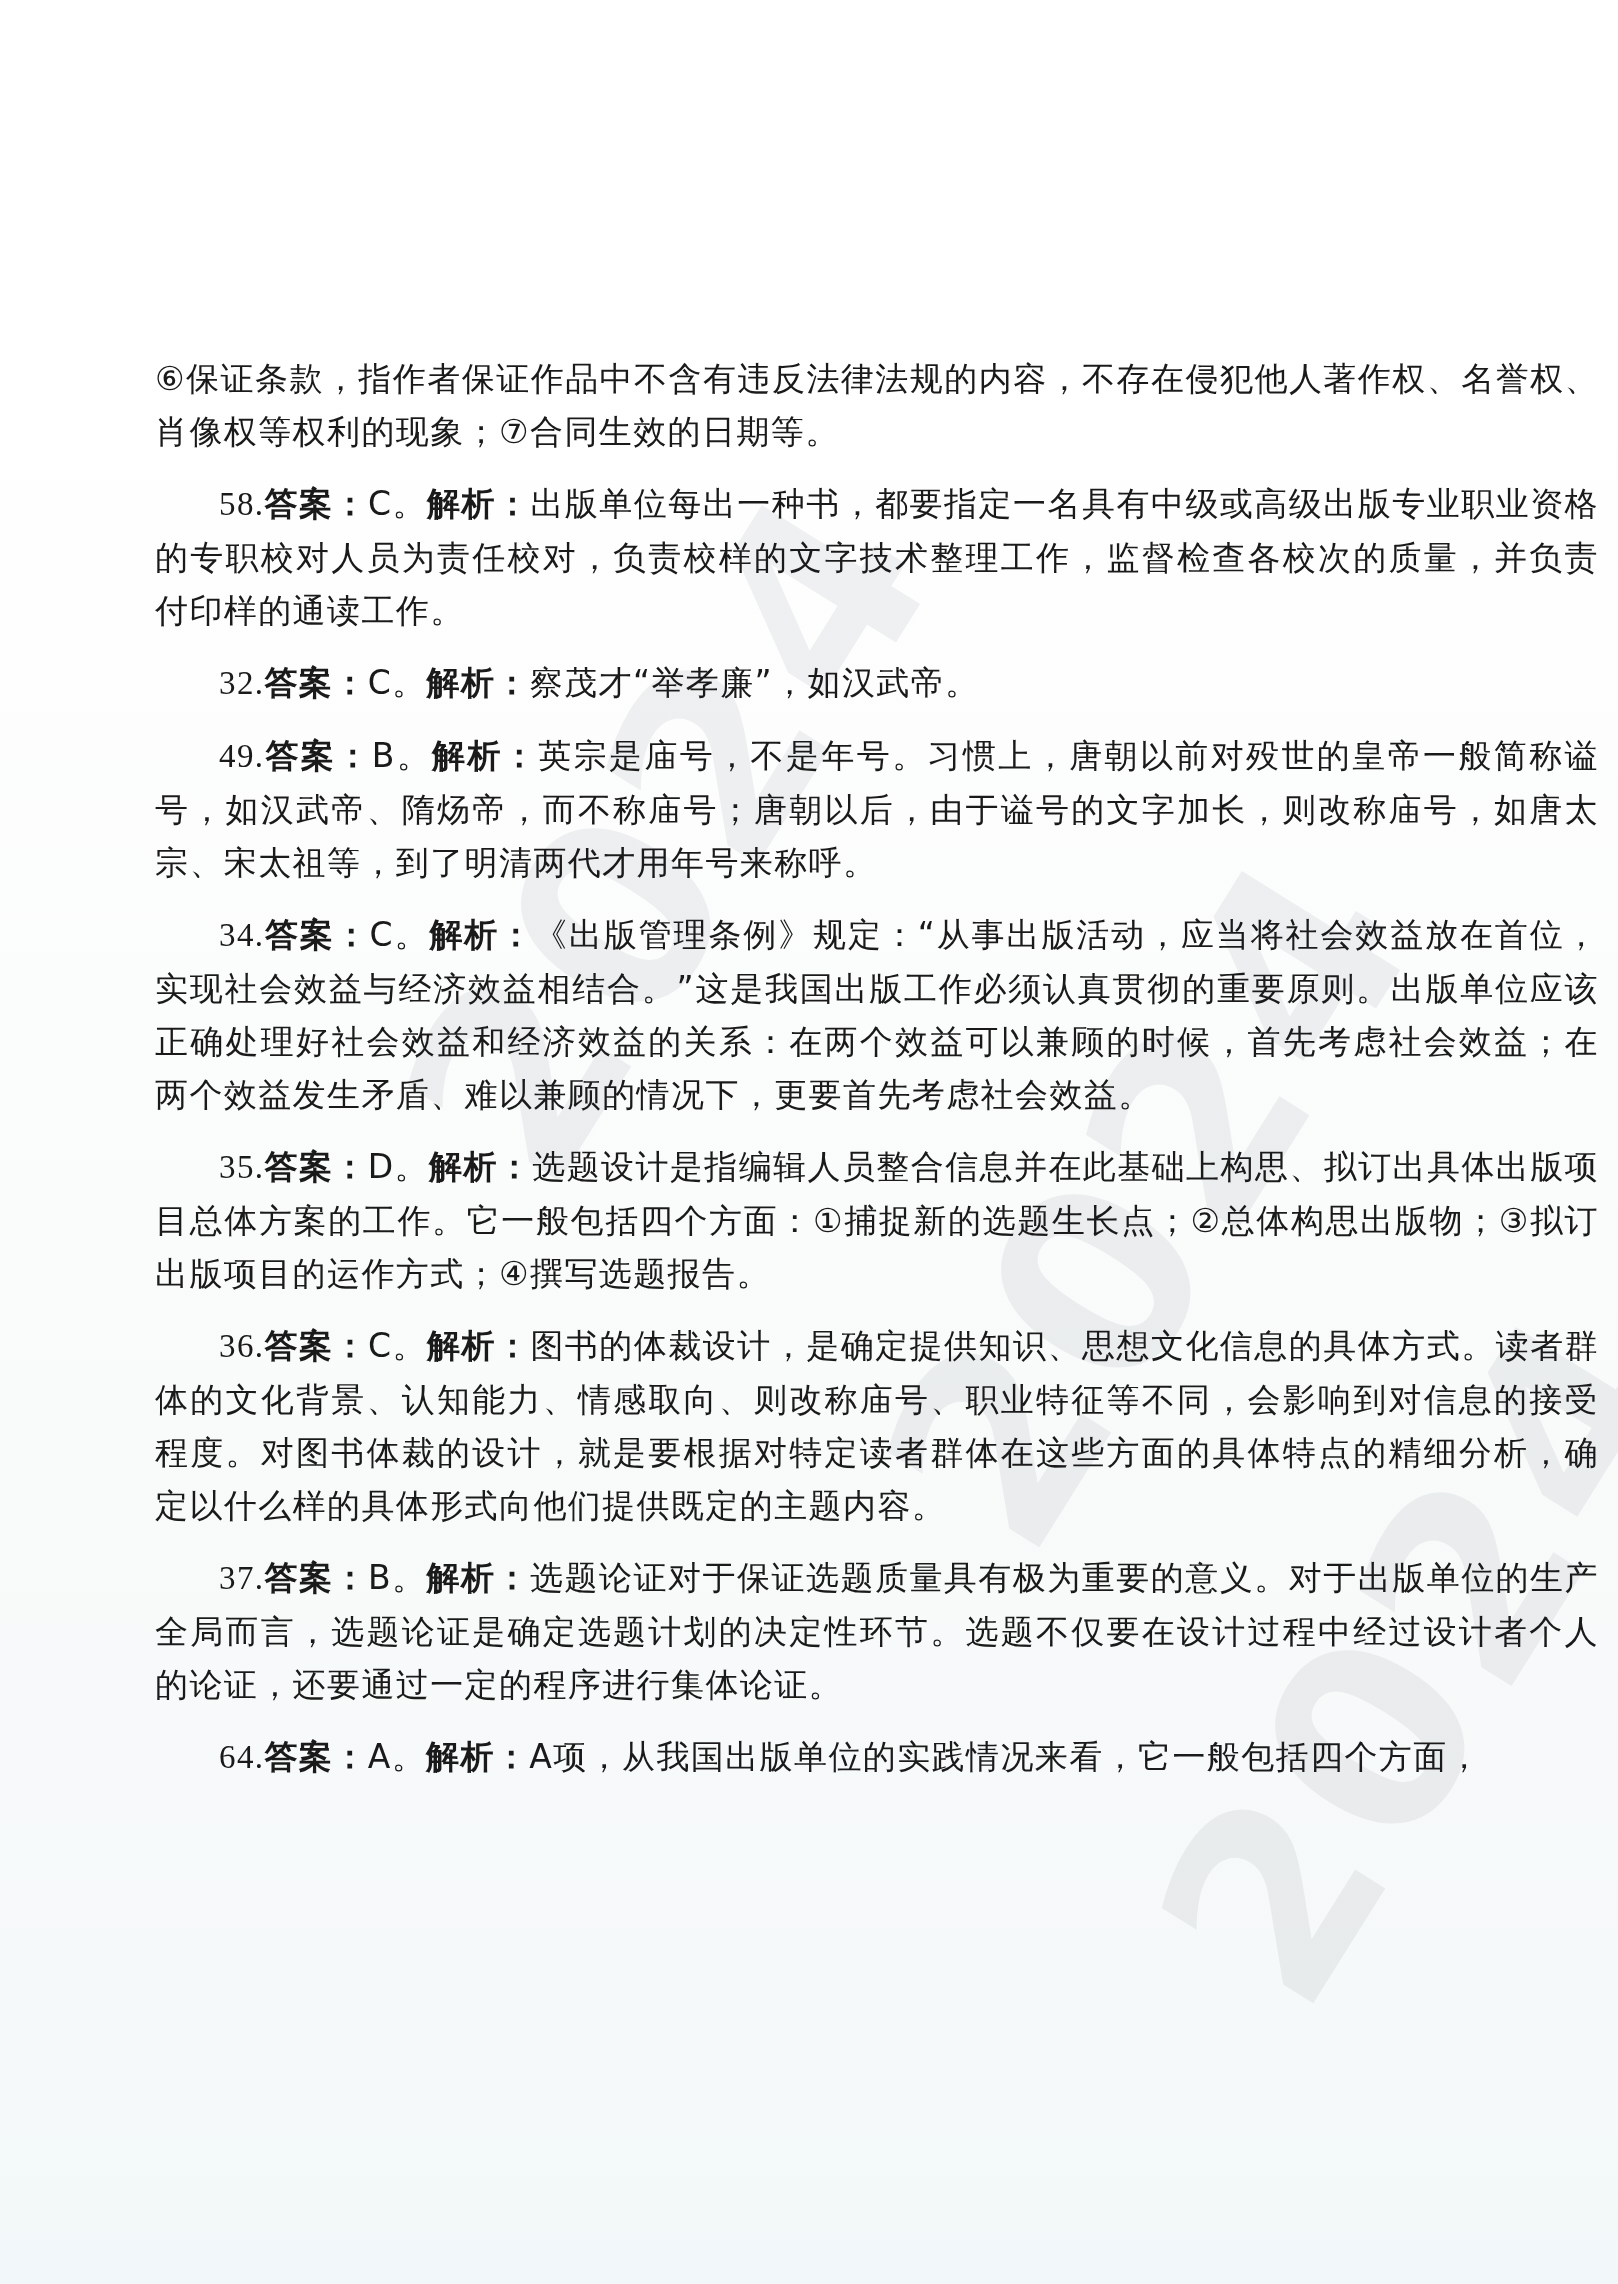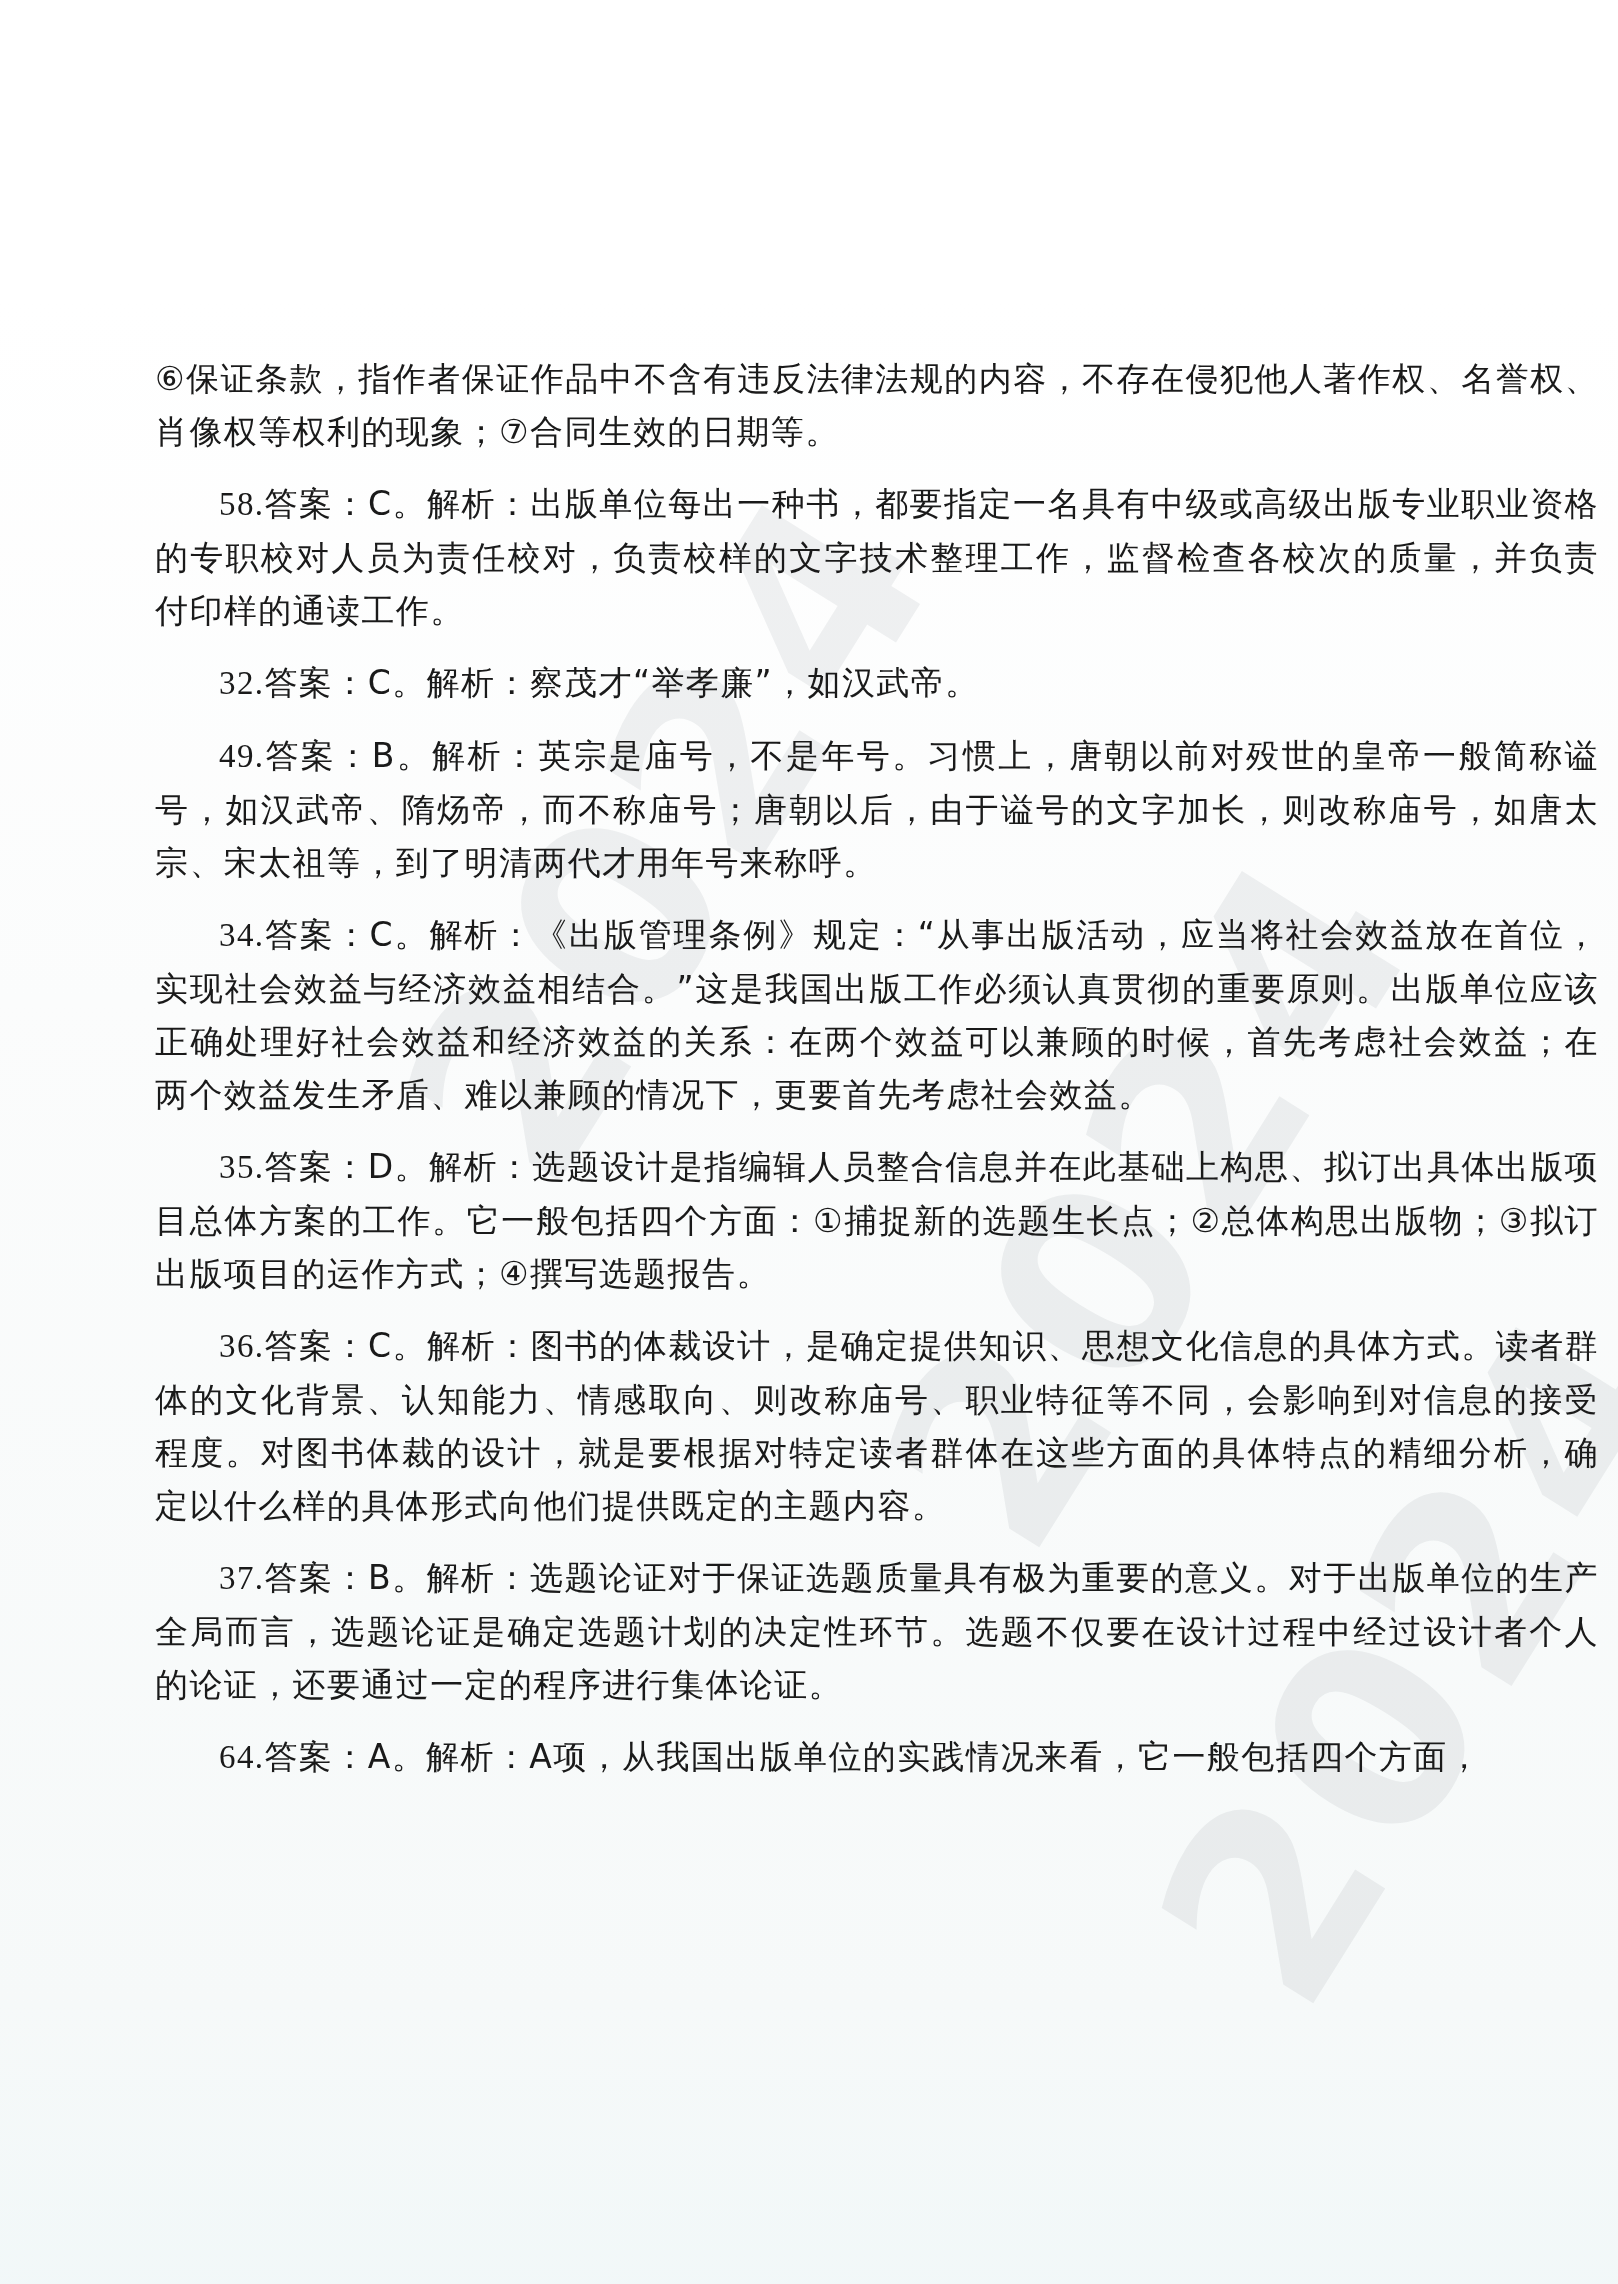--- a/index.html
+++ b/index.html
@@ -18,21 +18,21 @@
   .wm1 { left:297px; top:685px; }
   .wm2 { left:777px; top:1051px; }
   .wm3 { left:1051px; top:1507px; }
   .content { position:absolute; left:119px; top:352px; width:1444px;margin-left:36px; }
   .para {
     font-size:33px; line-height:53px; letter-spacing:1.4px; text-align:justify;
     margin:0 0 19px 0;
   }
   .para.indent { text-indent:64px; }
   .num { font-family:"Liberation Serif", serif; font-size:33px; }
-  .label { font-weight:normal; }
+  .label { font-weight:bold; }
 </style>
 </head>
 <body>
 
 <div class="page">
   <div class="watermark wm1">2024</div>
   <div class="watermark wm2">2024</div>
   <div class="watermark wm3">2024</div>
 
   <div class="content">

